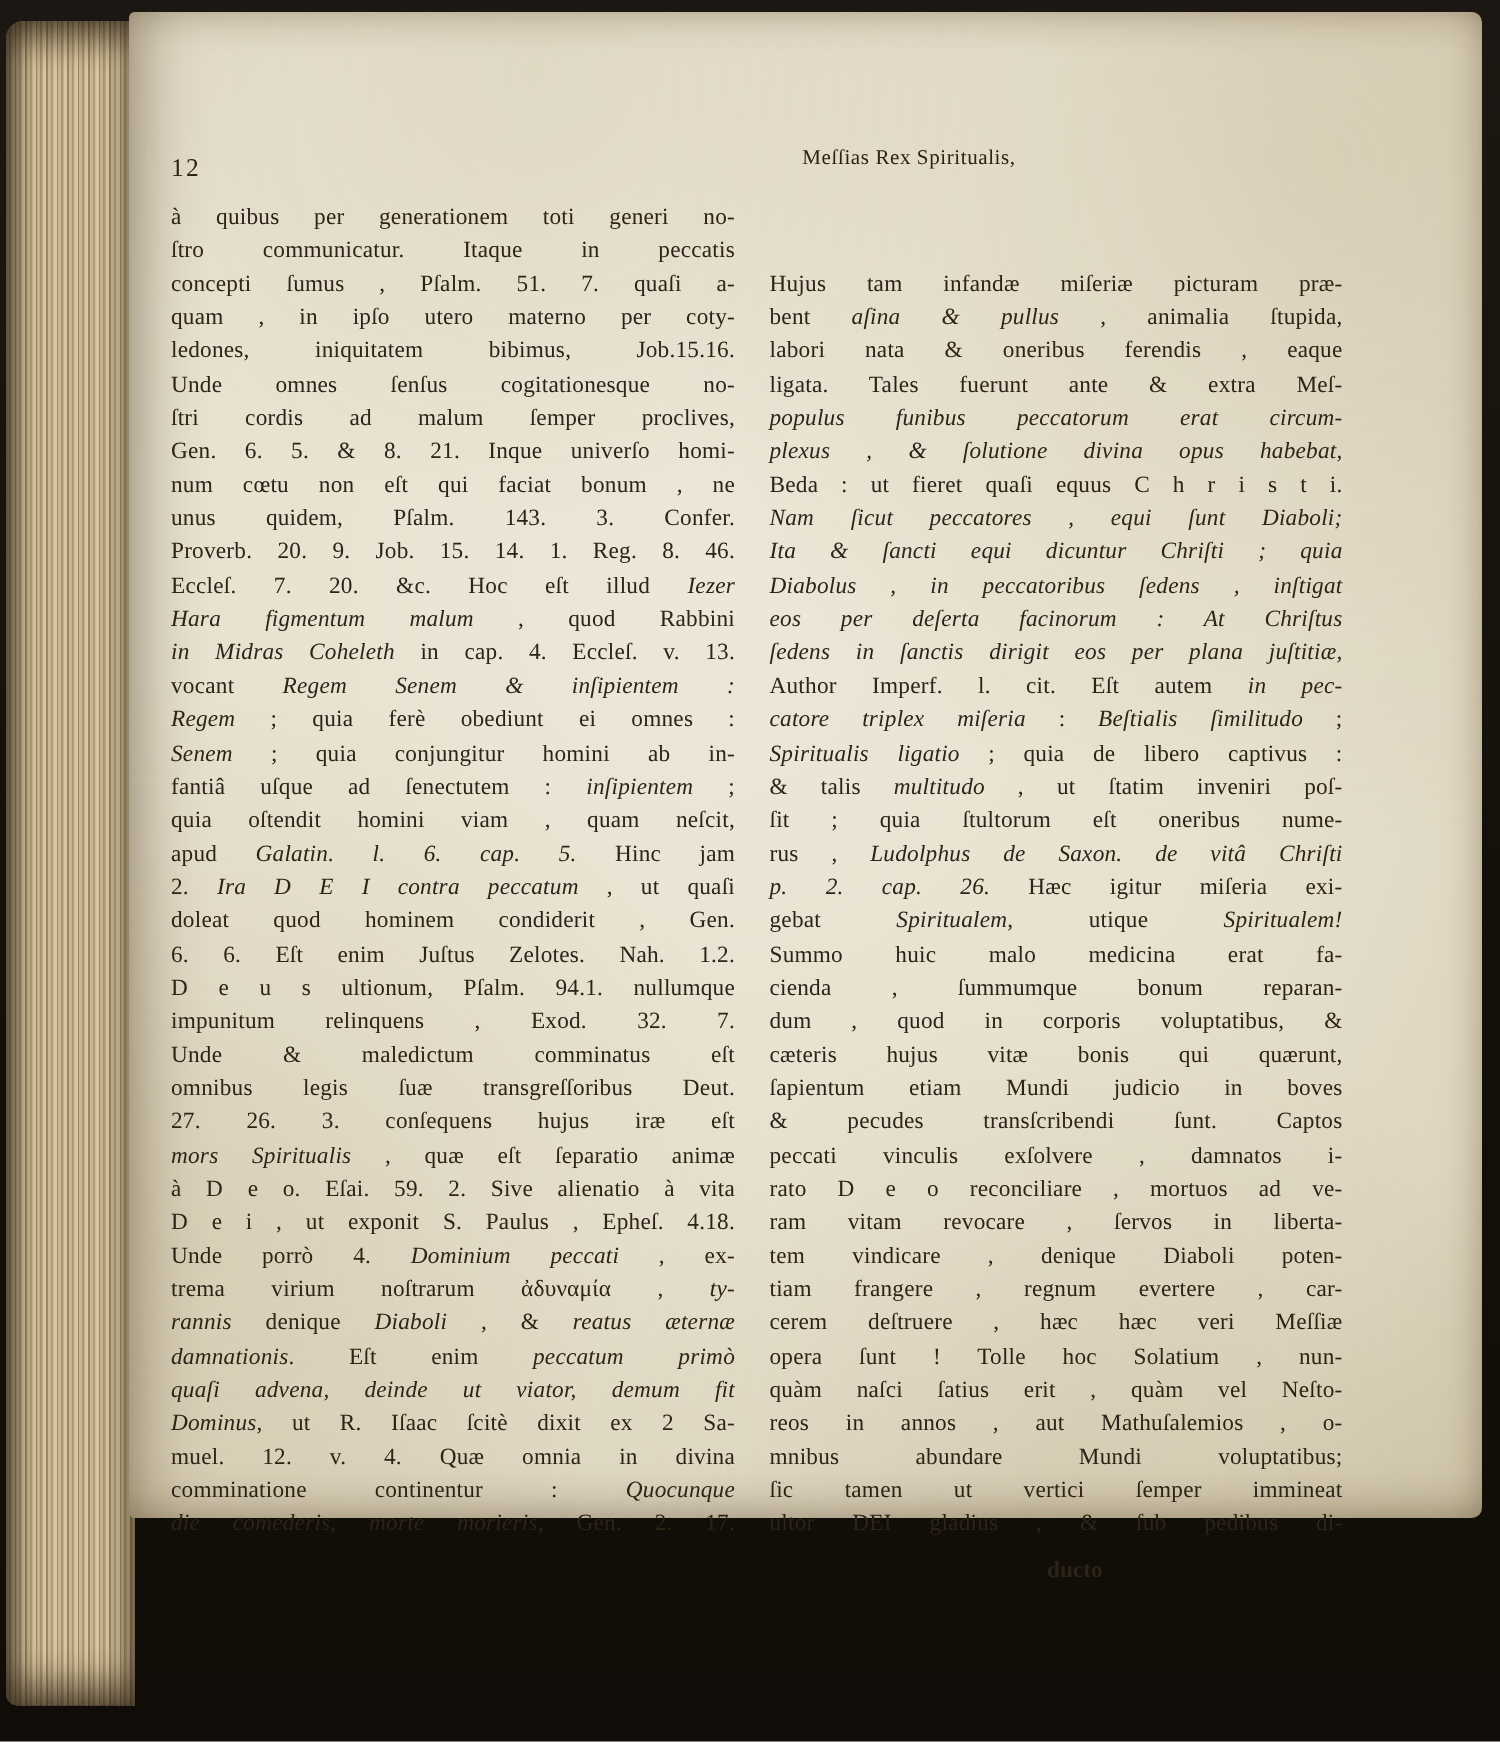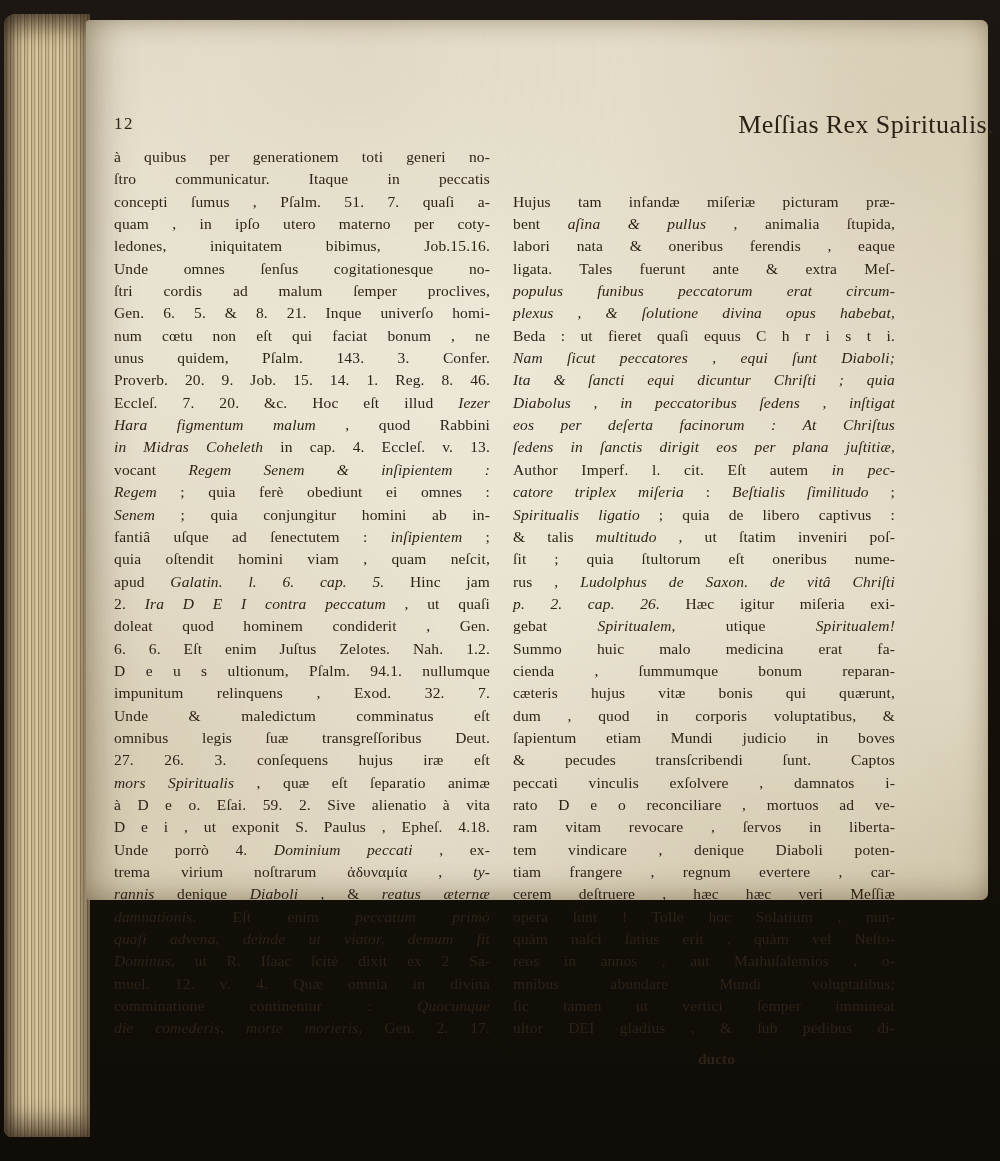--- a/index.html
+++ b/index.html
@@ -15,43 +15,42 @@
     border-radius:12px 0 0 8px;
     background:repeating-linear-gradient(90deg,
       #c9b692 0px,#c9b692 2px,#a8936c 2px,#b4a078 3px,
       #d9c7a3 4px,#d9c7a3 6px,#9c8761 6px,#9c8761 7px);
     box-shadow:inset 0 14px 20px rgba(38,27,15,.6),
                inset 0 -16px 22px rgba(38,27,15,.6),
                inset 6px 0 10px rgba(38,27,15,.35);
   }
   
   .page{
-    position:absolute;left:86px;top:8px;width:902px;height:880px;
+    position:absolute;left:86px;top:8px;width:902px;height:1004px;
     border-radius:4px 7px 7px 4px;
     background:radial-gradient(ellipse at 42% 38%,
       #ece7d7 0%,#e7e1cf 50%,#ded6c0 80%,#cfc5a9 100%);
     box-shadow:inset 26px 0 42px -18px rgba(86,66,38,.45),
                inset -14px 0 30px -18px rgba(86,66,38,.35),
                inset 0 -18px 36px -20px rgba(86,66,38,.42),
                inset 0 14px 30px -20px rgba(86,66,38,.32);
-    margin-top:12px;
   }
   .page::before{
     content:"";position:absolute;inset:0;pointer-events:none;border-radius:inherit;
     background:radial-gradient(circle at 88% 10%,rgba(150,120,70,.12),transparent 38%),
                radial-gradient(circle at 6% 82%,rgba(150,120,70,.12),transparent 32%),
                radial-gradient(circle at 70% 97%,rgba(140,110,60,.10),transparent 28%),
                radial-gradient(circle at 30% 4%,rgba(140,110,60,.08),transparent 26%);
   }
   .header{position:absolute;left:28px;right:86px;top:90px;height:28px;color:#2e2317;}
   .page-number{position:absolute;left:0;top:4px;font-size:17px;letter-spacing:1.5px;}
   .running-title{
-    position:absolute;left:12px;right:0;top:0;text-align:right;
+    position:absolute;left:12px;right:0;top:0;text-align:center;
     transform:translateX(92px);
-    font-size:26px;letter-spacing:.4px;color:#2b2115;
+    font-size:14px;letter-spacing:.4px;color:#2b2115;
   }
   .columns{position:absolute;left:28px;top:126px;right:86px;display:flex;align-items:flex-end;}
   .col{font-size:15.5px;line-height:22.35px;color:#2e2317;letter-spacing:.15px;}
   .col-left{width:376px;}
   .col-right{width:382px;}
   .divider{width:1px;background:#55493a;margin:2px 13px 0 9px;}
   .line{text-align:justify;text-align-last:justify;min-height:22.35px;}
   .line i{}
   .catchword{position:absolute;left:612px;top:1030px;font-size:15.5px;color:#2e2317;font-weight:bold;}
 </style>
@@ -128,22 +127,22 @@
           <div class="line">Author Imperf.  l. cit.    Eſt autem <i>in pec-</i></div>
           <div class="line"><i>catore triplex miſeria</i> : <i>Beſtialis ſimilitudo</i> ;</div>
           <div class="line"><i>Spiritualis ligatio</i> ; quia de libero captivus :</div>
           <div class="line">&amp; talis <i>multitudo</i> ,  ut ſtatim inveniri poſ-</div>
           <div class="line">ſit ;  quia ſtultorum  eſt  oneribus  nume-</div>
           <div class="line">rus ,  <i>Ludolphus de Saxon. de vitâ Chriſti</i></div>
           <div class="line"><i>p. 2. cap. 26.</i>   Hæc igitur miſeria exi-</div>
           <div class="line">gebat <i>Spiritualem</i>,  utique <i>Spiritualem!</i></div>
           <div class="line">Summo  huic  malo   medicina  erat  fa-</div>
           <div class="line">cienda ,  ſummumque  bonum  reparan-</div>
+          <div class="line">dum ,  quod in corporis voluptatibus, &amp;</div>
           <div class="line">cæteris  hujus  vitæ  bonis  qui  quærunt,</div>
-          <div class="line">dum ,  quod in corporis voluptatibus, &amp;</div>
           <div class="line">ſapientum etiam Mundi judicio in boves</div>
           <div class="line">&amp;  pecudes  transſcribendi  ſunt.   Captos</div>
           <div class="line">peccati vinculis exſolvere ,  damnatos i-</div>
           <div class="line">rato D e o reconciliare ,  mortuos ad ve-</div>
           <div class="line">ram vitam revocare ,  ſervos in liberta-</div>
           <div class="line">tem vindicare ,  denique Diaboli poten-</div>
           <div class="line">tiam  frangere ,  regnum  evertere ,  car-</div>
           <div class="line">cerem  deſtruere ,   hæc hæc veri Meſſiæ</div>
           <div class="line">opera ſunt !   Tolle hoc Solatium ,  nun-</div>
           <div class="line">quàm naſci ſatius erit ,  quàm vel Neſto-</div>

